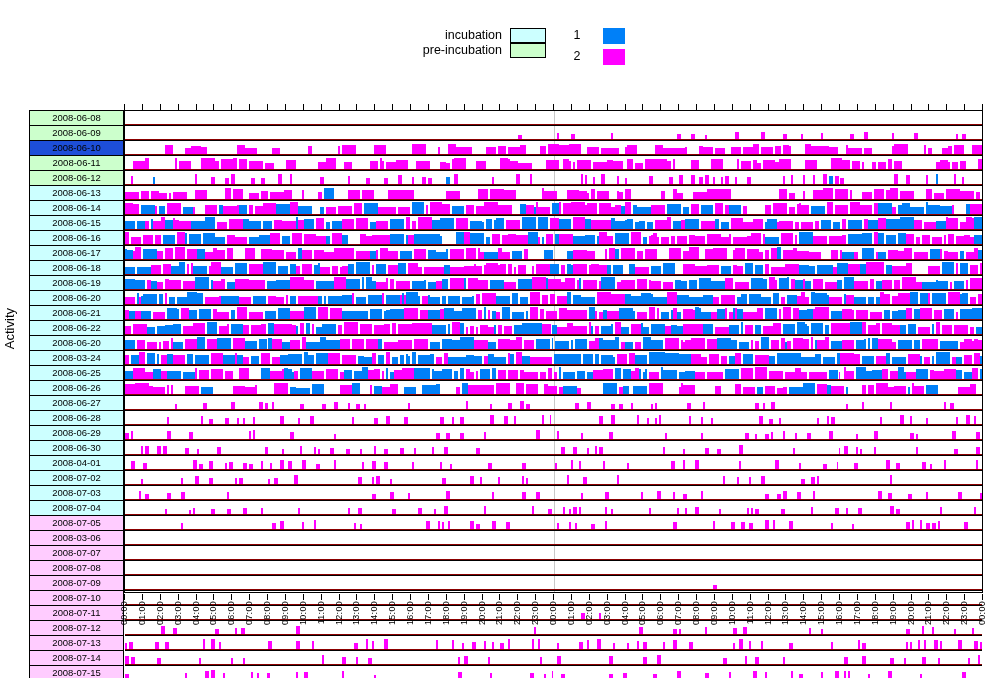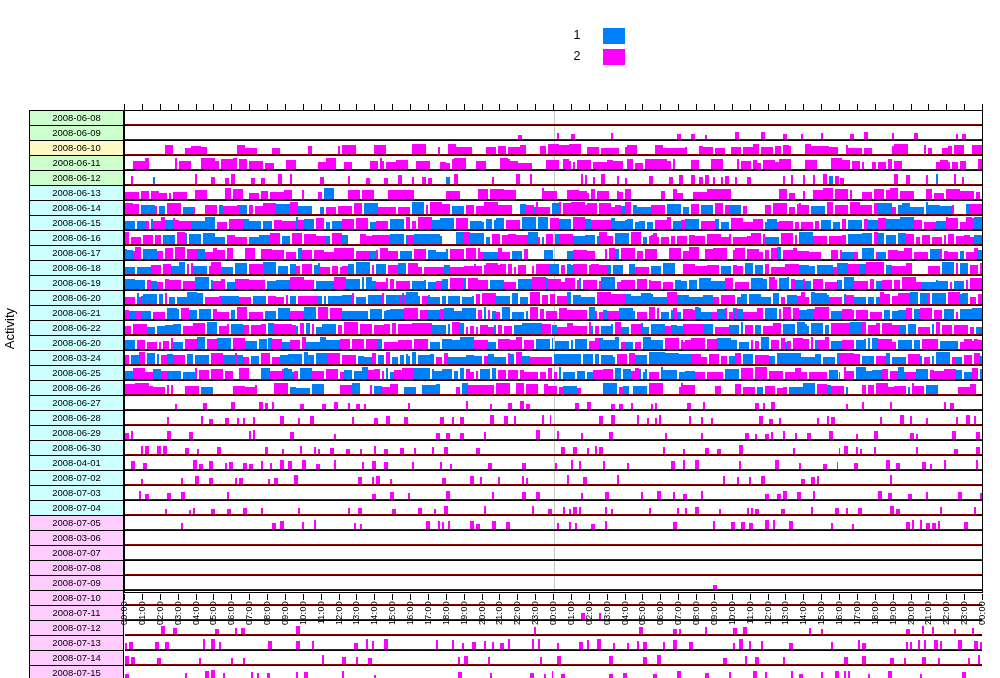--- a/index.html
+++ b/index.html
@@ -61,37 +61,45 @@
                writing-mode:vertical-rl;transform:rotate(180deg);
                white-space:nowrap;}
 </style>
 </head>
 <body>
 
 <div id="root">
 
 
   <div id="legend">
+      <div class="lg-row">
+        <div class="lg-lab">incubation</div>
+        <div class="lg-sw" style="background: rgb(204, 255, 255);"></div>
+      </div>
+      <div class="lg-row">
+        <div class="lg-lab">pre-incubation</div>
+        <div class="lg-sw" style="background: rgb(204, 255, 204);"></div>
+      </div>
     </div>
   <div id="legend2">
       <div class="lg2-row">
         <div class="lg2-lab">1</div>
         <div class="lg2-sw" style="background: rgb(0, 128, 248);"></div>
       </div>
       <div class="lg2-row">
         <div class="lg2-lab">2</div>
         <div class="lg2-sw" style="background: rgb(255, 0, 255);"></div>
       </div>
     </div>
 
   <div id="yaxis-title">Activity</div>
   <div id="ylabels">
       <div class="ylab" style="background: rgb(204, 255, 204);">2008-06-08</div>
       <div class="ylab" style="background: rgb(204, 255, 204);">2008-06-09</div>
-      <div class="ylab" style="background: #fef9c3;">2008-06-10</div>
+      <div class="ylab" style="background: #1d4ed8;">2008-06-10</div>
       <div class="ylab" style="background: rgb(204, 255, 204);">2008-06-11</div>
       <div class="ylab" style="background: rgb(204, 255, 204);">2008-06-12</div>
       <div class="ylab" style="background: rgb(204, 255, 255);">2008-06-13</div>
       <div class="ylab" style="background: rgb(204, 255, 255);">2008-06-14</div>
       <div class="ylab" style="background: rgb(204, 255, 255);">2008-06-15</div>
       <div class="ylab" style="background: rgb(204, 255, 255);">2008-06-16</div>
       <div class="ylab" style="background: rgb(204, 255, 255);">2008-06-17</div>
       <div class="ylab" style="background: rgb(204, 255, 255);">2008-06-18</div>
       <div class="ylab" style="background: rgb(204, 255, 255);">2008-06-19</div>
       <div class="ylab" style="background: rgb(204, 255, 255);">2008-06-20</div>

